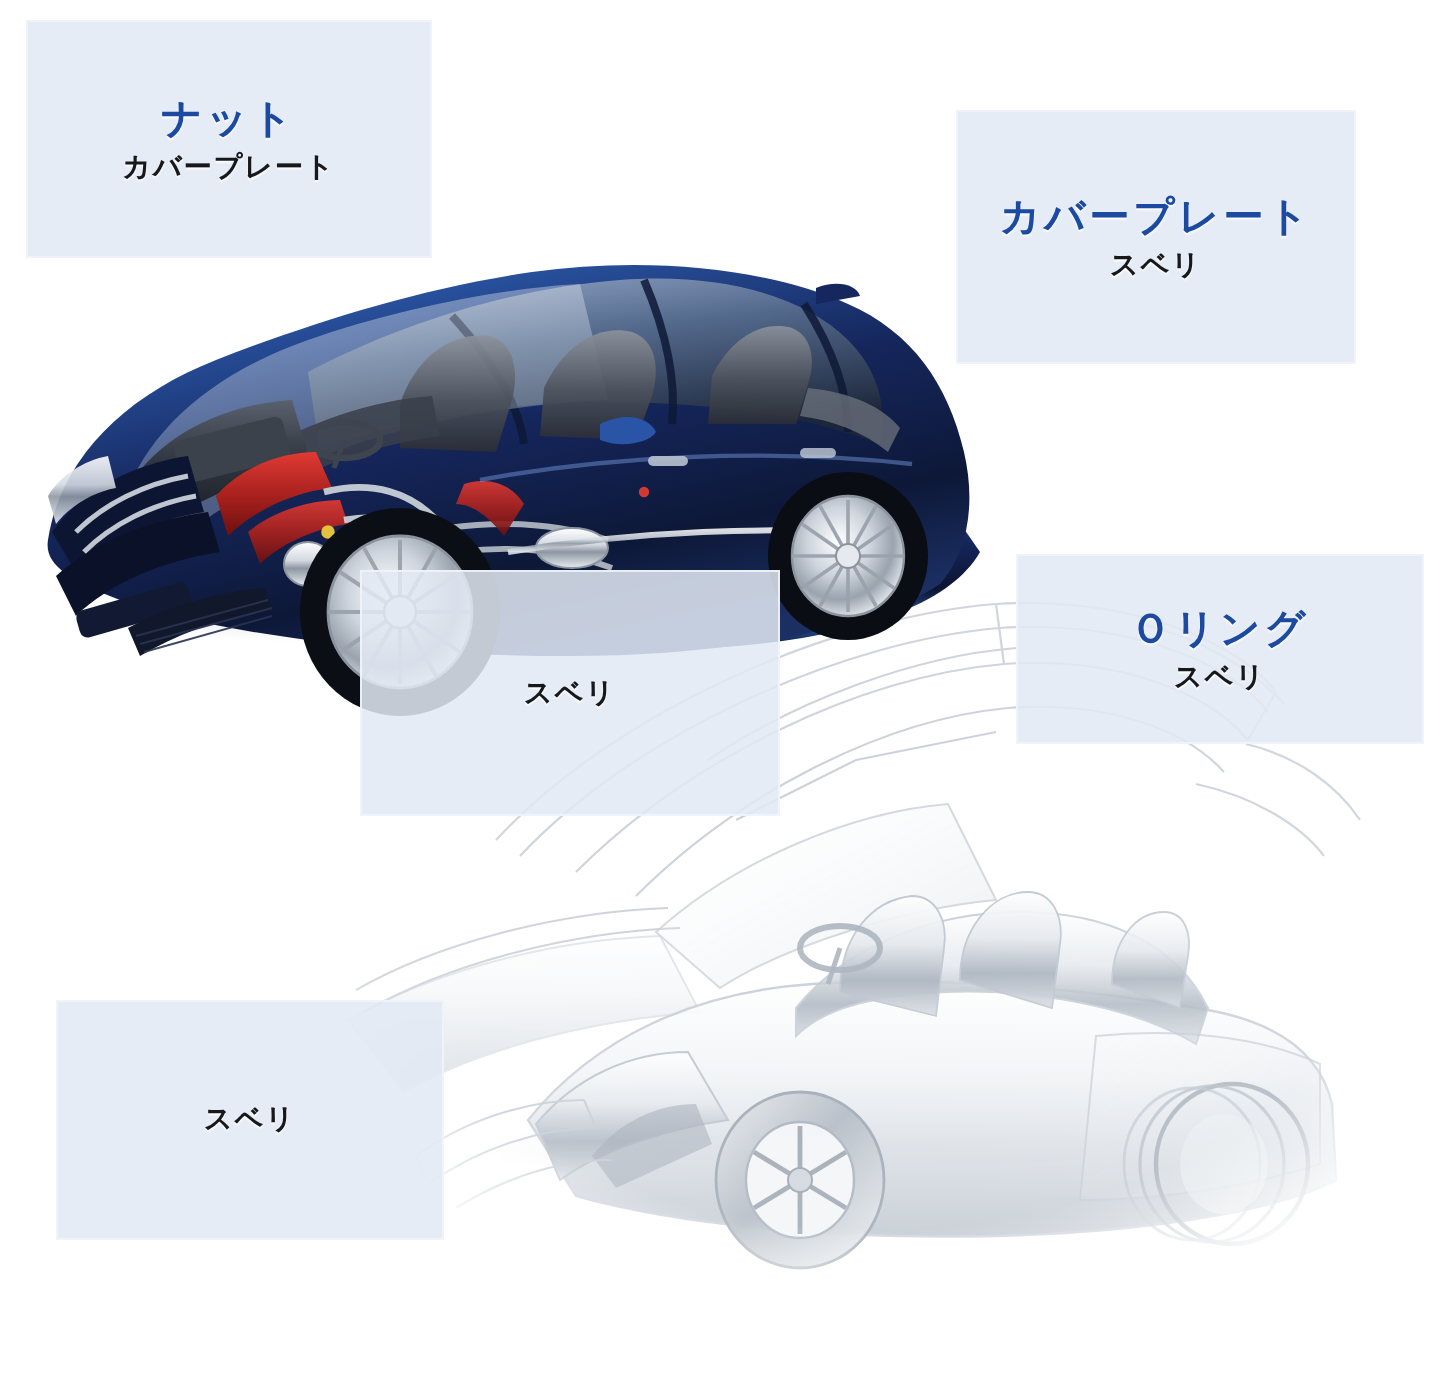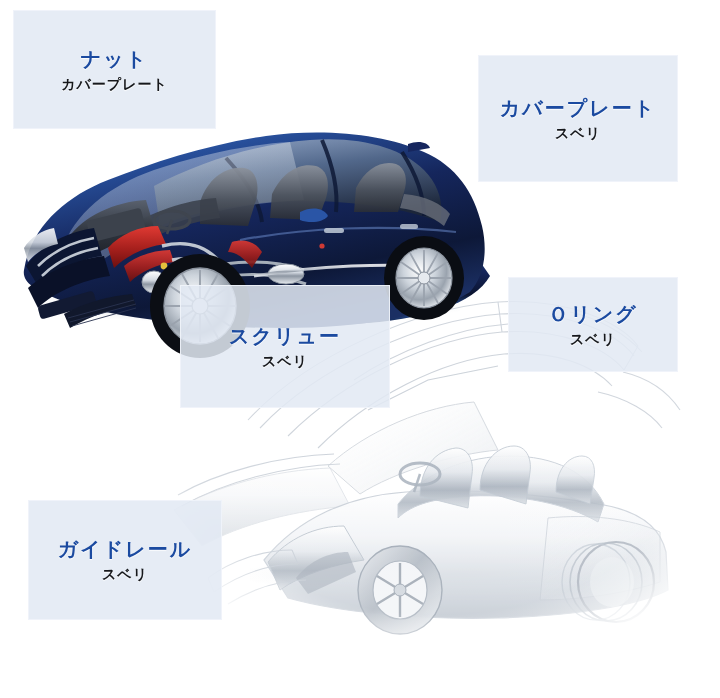--- a/index.html
+++ b/index.html
@@ -49,21 +49,21 @@
     color: #16181c;
     letter-spacing: 1px;
     text-shadow: 0 1px 1px rgba(255,255,255,0.9);
     white-space: nowrap;
   }
 
   
   #box-nut        { left: 13px;  top: 10px;   width: 203px; height: 119px; }
   #box-coverplate { left: 478px; top: 55px;   width: 200px; height: 127px; }
   #box-screw      { left: 180px; top: 285px;  width: 210px; height: 123px; }
-  #box-oring      { left: 508px; top: 277px;  width: 170px; height: 95px;  }
+  #box-oring      { left: 508px; top: 277px;  width: 204px; height: 95px;  }
   #box-guiderail  { left: 28px;  top: 500px;  width: 194px; height: 120px; }
   #box-pin        { left: 465px; top: 570px;  width: 207px; height: 120px; }
 
   
   .art {
     position: absolute;
     pointer-events: none;
   }
   
   #car-blue { left: 4px; top: 70px; width: 500px; height: 300px; z-index: 20; }
@@ -358,28 +358,26 @@
     <div class="title">ナット</div>
     <div class="sub">カバープレート</div>
   </div>
 
   <div class="label-box" id="box-coverplate">
     <div class="title">カバープレート</div>
     <div class="sub">スベリ</div>
   </div>
 
   <div class="label-box" id="box-screw">
-    <div class="title">スクリュー</div>
     <div class="sub">スベリ</div>
   </div>
 
   <div class="label-box" id="box-oring">
     <div class="title">Ｏリング</div>
     <div class="sub">スベリ</div>
   </div>
 
   <div class="label-box" id="box-guiderail">
-    <div class="title">ガイドレール</div>
     <div class="sub">スベリ</div>
   </div>
 
 
 </div>
 
 </body></html>

